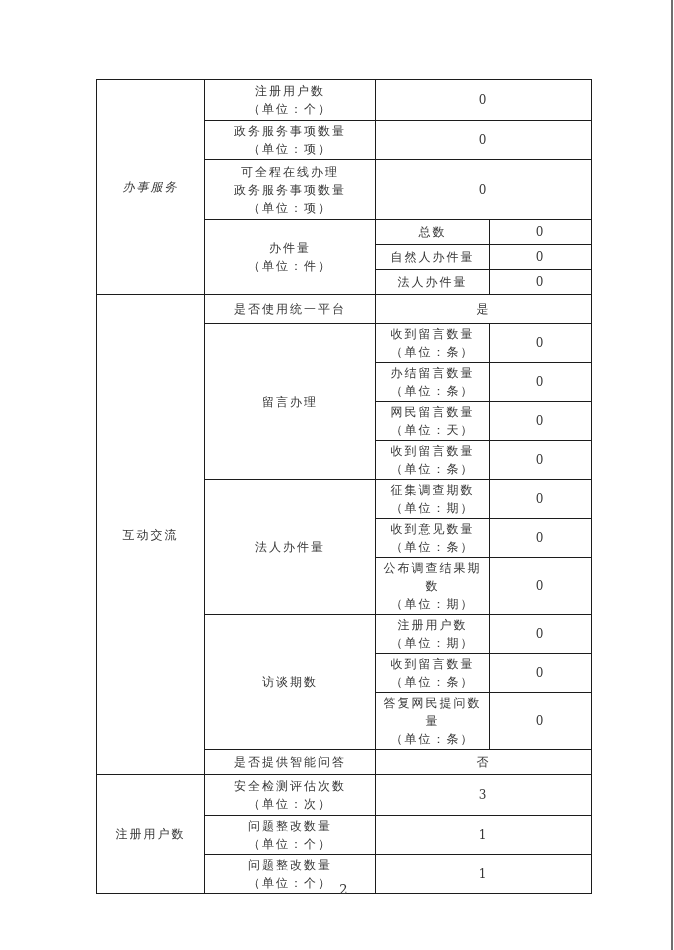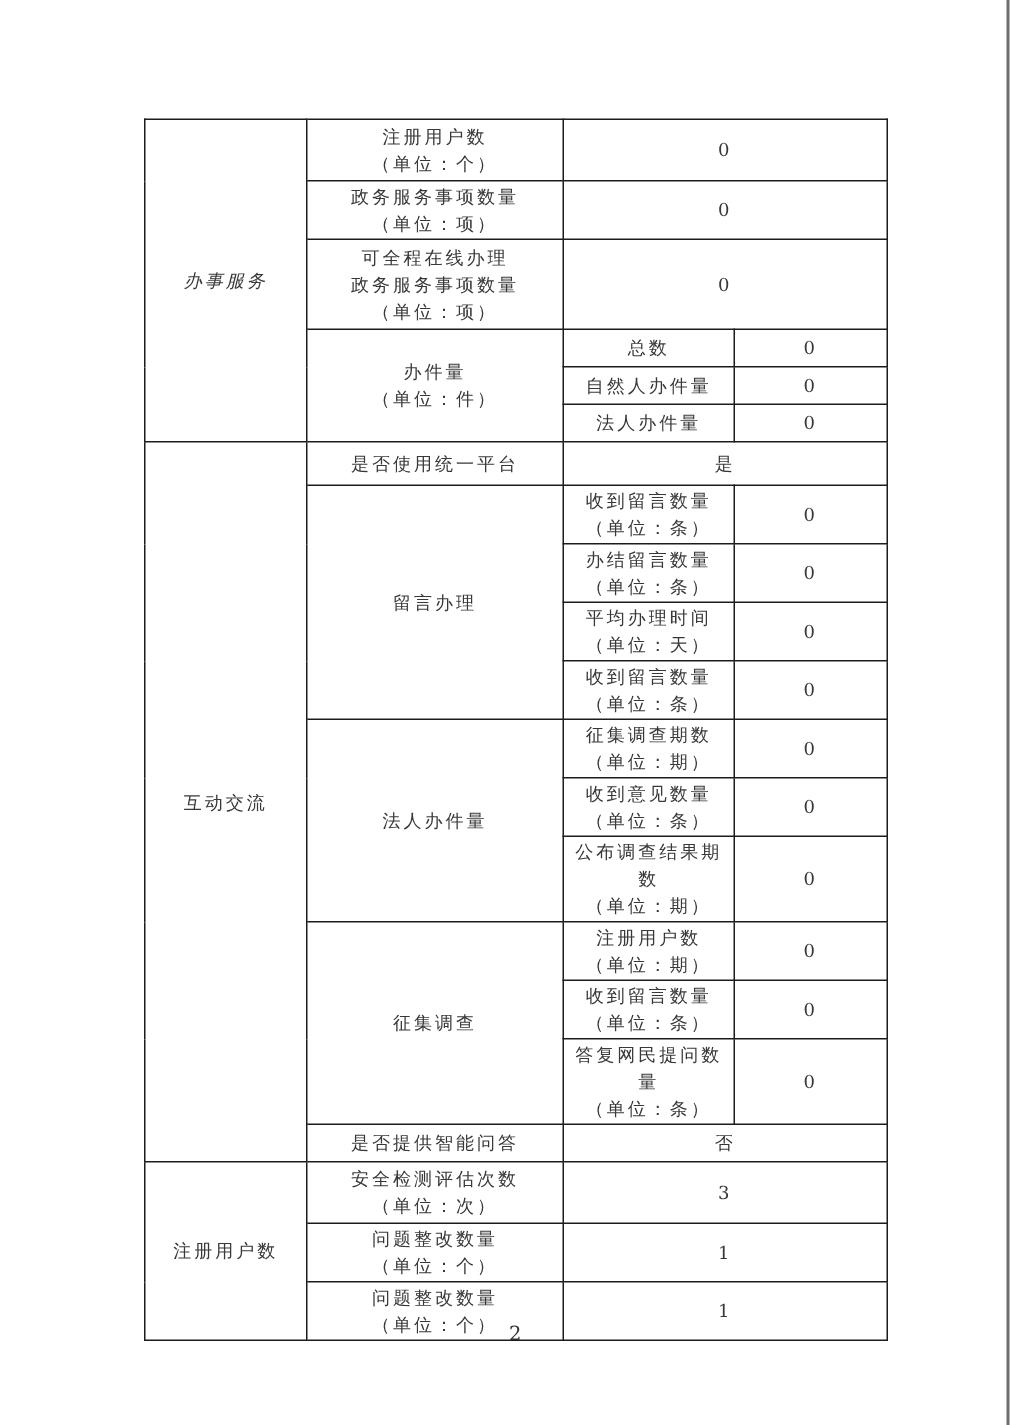--- a/index.html
+++ b/index.html
@@ -119,21 +119,21 @@
       <td>收到留言数量
 （单位：条）</td>
       <td class="val">0</td>
     </tr>
     <tr style="height:39px">
       <td>办结留言数量
 （单位：条）</td>
       <td class="val">0</td>
     </tr>
     <tr style="height:39px">
-      <td>平均办理时间
+      <td>网民留言数量
 （单位：天）</td>
       <td class="val">0</td>
     </tr>
     <tr style="height:39px">
       <td>收到留言数量
 （单位：条）</td>
       <td class="val">0</td>
     </tr>
     <tr style="height:39px">
       <td rowspan="3">法人办件量</td>
@@ -145,21 +145,21 @@
       <td>收到意见数量
 （单位：条）</td>
       <td class="val">0</td>
     </tr>
     <tr style="height:39px">
       <td>公布调查结果期数
 （单位：期）</td>
       <td class="val">0</td>
     </tr>
     <tr style="height:39px">
-      <td rowspan="3">征集调查</td>
+      <td rowspan="3">访谈期数</td>
       <td>注册用户数
 （单位：期）</td>
       <td class="val">0</td>
     </tr>
     <tr style="height:39px">
       <td>收到留言数量
 （单位：条）</td>
       <td class="val">0</td>
     </tr>
     <tr style="height:39px">

